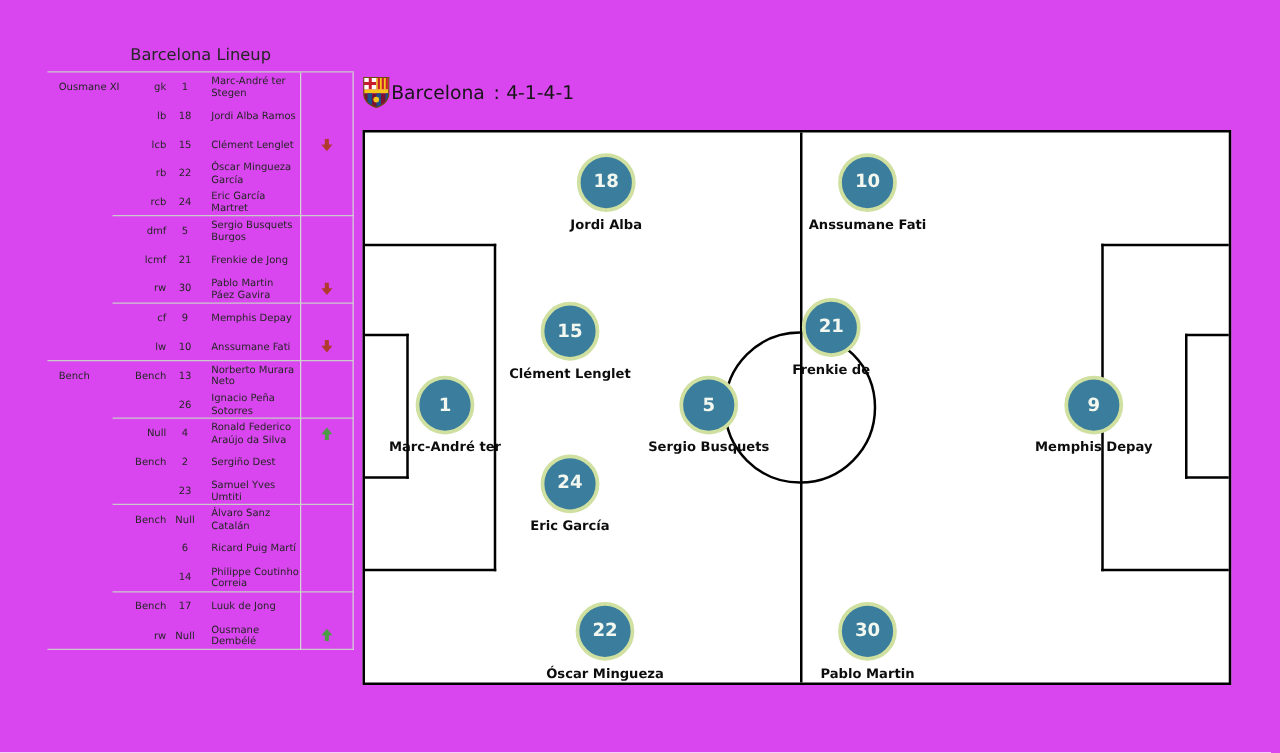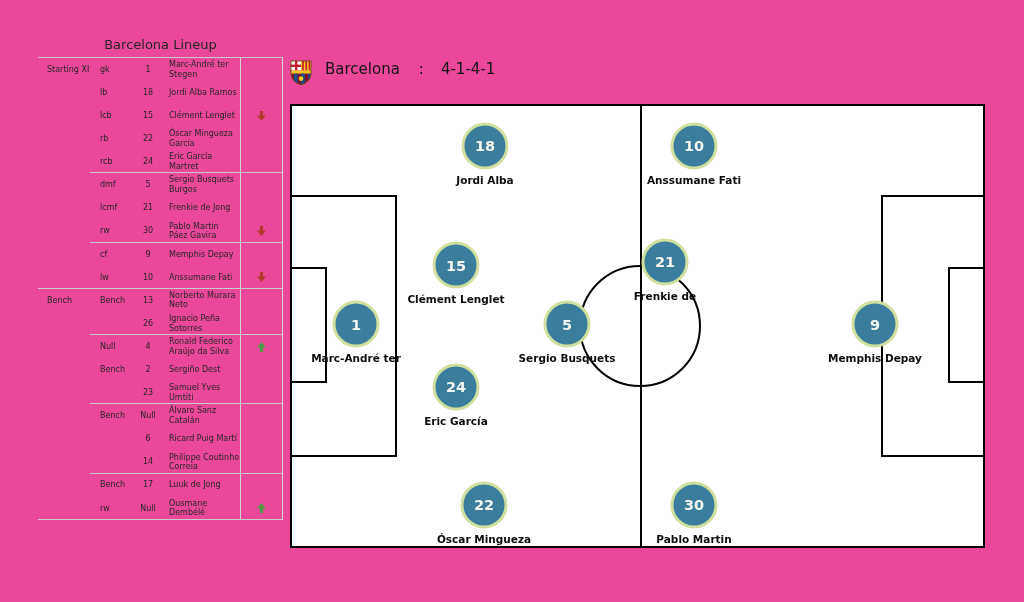--- a/index.html
+++ b/index.html
@@ -1,49 +1,49 @@
 <!DOCTYPE html>
 <html style="--marker-fill: #3a7d9c; --marker-edge: #cfe0a0; --marker-number: #f2f7ef; --pitch-line: #000000; --arrow-down: #b03a2e; --arrow-up: #4e9b47; --table-text: #262626; --separator-line: #c9c9c9;"><head>
 <meta charset="utf-8">
 <style>
   * { margin:0; padding:0; box-sizing:border-box; }
   html,body { background:#ffffff; }
   .canvas {
-    position:relative; width:1024px; height:602px; background:#ec4899;
+    position:relative; width:1024px; height:602px; background:#d946ef;
     font-family:"DejaVu Sans","Liberation Sans",sans-serif; color:#262626;
     overflow:hidden;
   }
 
   
   .lineup-title {
     position:absolute; left:38px; top:37px; width:245px;
     text-align:center; font-size:13px; color:#262626;
   }
   .lineup-table {
     position:absolute; left:38px; top:57px; width:245px;
     border-top:1px solid #c9c9c9;
   }
   .trow { position:relative; display:flex; height:23.1px; align-items:center; }
   .tcell { font-size:8px; color:#262626; line-height:1.2; }
   .col-group { width:62px; padding-left:9px; }
-  .col-pos   { width:33px; text-align:left; }
+  .col-pos   { width:33px; text-align:right; }
   .col-num   { width:30px; text-align:center; }
   .col-name  { width:77px; padding-left:6px; white-space:pre-line; }
   .col-arrow { width:43px; display:flex; align-items:center; justify-content:center; align-self:stretch; }
   .vline { position:absolute; top:0; bottom:0; width:1px; background:#d4d4d4; }
   .vline.v1 { left:202px; }
   .vline.v2 { left:244px; }
   .sep { position:absolute; bottom:0; height:1px; background:#c9c9c9; }
   .sep.partial { left:52px; right:0; }
   .sep.full { left:0; right:0; }
 
   
   .pitch-header {
     position:absolute; left:290px; top:60px; height:28px;
-    display:flex; gap:13px;
+    display:flex; align-items:center; gap:1px;
   }
   .crest { width:22px; height:26px; }
   .pitch-header .ht { font-size:15px; color:#151515; }
   .pitch-header .sep-colon { margin:0 4px 0 6px; }
 
   
   .pitch {
     position:absolute; left:290px; top:104px; width:695px; height:444px;
     border:2px solid #000; background:#fff;
   }
@@ -71,21 +71,21 @@
 </head>
 <body>
 
 <div class="canvas">
 
   <div class="lineup-title">Barcelona Lineup</div>
 
   <div class="lineup-table">
     <div>
         <div class="trow">
-          <div class="tcell col-group">Starting XI</div>
+          <div class="tcell col-group">Ousmane XI</div>
           <div class="tcell col-pos">gk</div>
           <div class="tcell col-num">1</div>
           <div class="tcell col-name">Marc-André ter
 Stegen</div>
           <div class="tcell col-arrow"></div>
         </div>
         <div class="trow">
           <div class="tcell col-group"></div>
           <div class="tcell col-pos">lb</div>
           <div class="tcell col-num">18</div>

